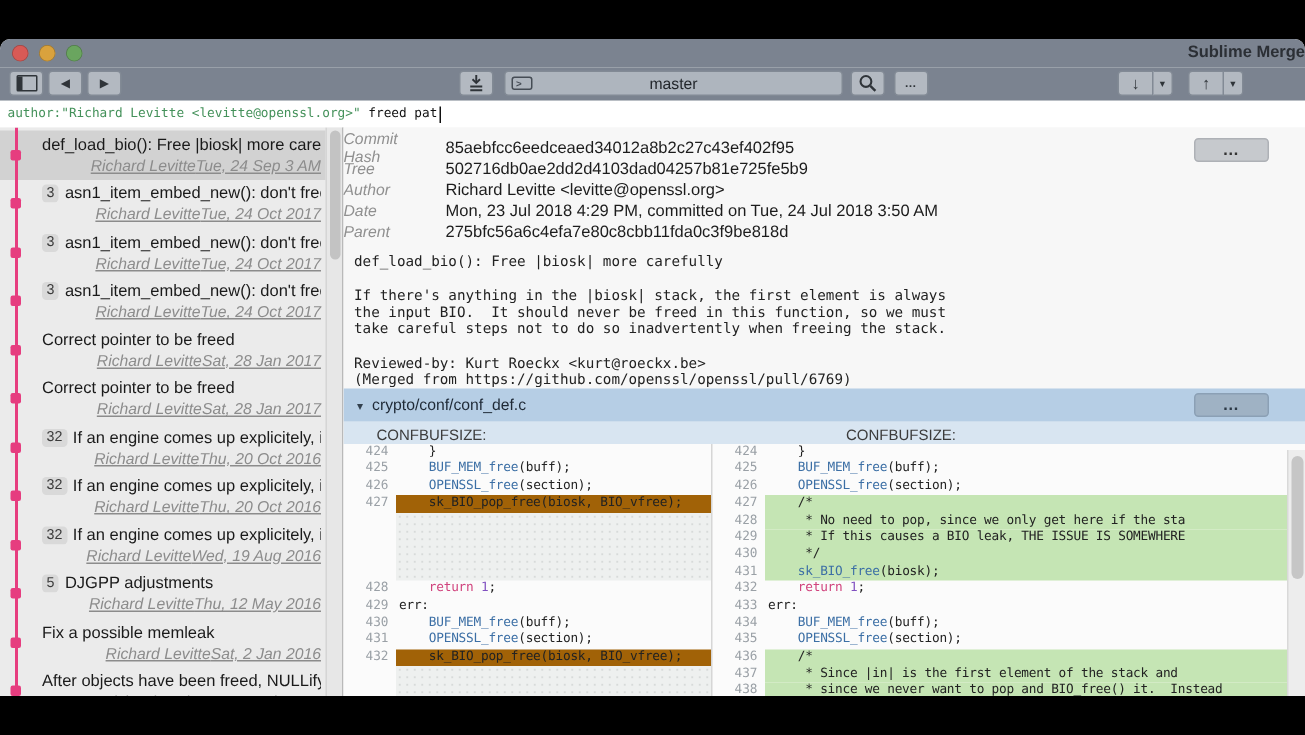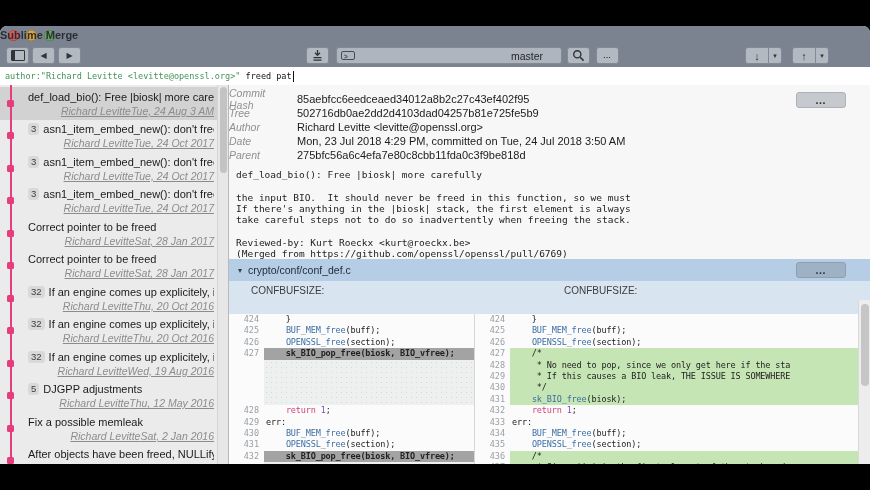--- a/index.html
+++ b/index.html
@@ -6,37 +6,37 @@
   body{width:870px;height:490px;position:relative;overflow:hidden;
        font-family:"Liberation Sans",sans-serif;-webkit-font-smoothing:antialiased;}
   .window{position:absolute;left:0;top:26px;width:870px;height:438px;
           border-radius:7px 7px 0 0;overflow:hidden;background:#f7f7f7;}
 
   
   .titlebar{height:19px;background:#7b8390;position:relative;}
   .traffic{position:absolute;left:8px;top:4px;display:flex;gap:7px;}
   .tl{width:11px;height:11px;border-radius:50%;box-shadow:inset 0 0 0 0.5px rgba(0,0,0,.25);}
   .tl.close{background:#d85a56;} .tl.min{background:#d9a23d;} .tl.zoom{background:#6aa55f;}
-  .win-title{position:absolute;left:0;right:0;top:0;line-height:19px;text-align:left;
+  .win-title{position:absolute;left:0;right:0;top:0;line-height:19px;text-align:right;
              font-size:11px;font-weight:600;color:#2b2f35;}
 
   
   .toolbar{height:22px;background:#7b8390;position:relative;}
   .tb-btn{position:absolute;top:2px;height:17px;width:23px;box-sizing:border-box;
           background:#b3b9c1;border:1px solid #828a95;border-radius:3px;
           display:flex;align-items:center;justify-content:center;color:#2f3439;}
   .tb-btn .g{font-size:8px;line-height:1;}
   .icon-sidebar{width:12px;height:9px;border:1.5px solid #2f3439;border-radius:1px;position:relative;}
   .icon-sidebar::before{content:"";position:absolute;left:0;top:0;bottom:0;width:3.5px;background:#2f3439;}
   .branch-field{position:absolute;top:2px;left:336px;width:226px;height:17px;box-sizing:border-box;
           background:#aeb5be;border:1px solid #828a95;border-radius:3px;
           display:flex;align-items:center;}
   .term-ic{width:14px;height:9px;border:1px solid #454c55;border-radius:2px;margin-left:4px;
            font-size:6.5px;font-weight:bold;color:#454c55;line-height:9px;padding-left:2px;box-sizing:border-box;}
-  .branch-label{flex:1;text-align:right;font-size:10.5px;color:#23272c;padding-right:18px;}
+  .branch-label{flex:1;text-align:center;font-size:10.5px;color:#23272c;padding-right:18px;}
   .tb-group{position:absolute;top:2px;display:flex;}
   .tb-group .m,.tb-group .d{height:17px;box-sizing:border-box;background:#b3b9c1;
           border:1px solid #828a95;display:flex;align-items:center;justify-content:center;color:#2f3439;}
   .tb-group .m{width:24px;border-radius:3px 0 0 3px;font-size:11px;}
   .tb-group .d{width:13px;border-left:none;border-radius:0 3px 3px 0;font-size:7px;}
   .g-more{font-size:11px;font-weight:bold;letter-spacing:1px;}
 
   
   .filterbar{height:18px;background:#ffffff;display:flex;align-items:center;padding-left:5px;
              font-family:"DejaVu Sans Mono",monospace;font-size:8.5px;white-space:pre;}
@@ -79,32 +79,32 @@
             display:flex;align-items:center;justify-content:center;}
   .message{height:90px;padding-left:7px;flex:none;font-family:"DejaVu Sans Mono",monospace;
            font-size:9.5px;color:#222;}
   .msg-line{height:11.3px;line-height:11.3px;white-space:pre;}
   .file-header{height:22px;background:#b6cee5;position:relative;display:flex;align-items:center;flex:none;}
   .collapse-ic{margin-left:9px;font-size:8px;color:#33414f;}
   .file-name{margin-left:6px;font-size:10.5px;color:#1e2936;}
   .file-more{position:absolute;right:24px;top:3px;width:50px;height:16px;box-sizing:border-box;
              background:#9fb2c4;border:1px solid #8ba0b5;border-radius:3px;color:#2c3946;
              display:flex;align-items:center;justify-content:center;}
-  .hunk-header{height:33px;background:#d8e5f1;display:flex;flex:none;font-size:10px;color:#3c3c3c;}
+  .hunk-header{height:15px;background:#d8e5f1;display:flex;flex:none;font-size:10px;color:#3c3c3c;}
   .hunk-header .hl{width:311px;box-sizing:border-box;padding-left:22px;line-height:19px;flex:none;}
   .hunk-header .hr{flex:1;padding-left:24px;line-height:19px;}
 
   
   .diff{flex:1;display:flex;overflow:hidden;background:#fbfbfb;}
   .pane{width:246px;box-sizing:border-box;border-right:1px solid #d6d6d6;overflow:hidden;flex:none;}
   .pane.right{flex:1;border-right:none;}
   .drow{display:flex;height:11.4px;line-height:11.4px;font-family:"DejaVu Sans Mono",monospace;font-size:8.5px;}
   .dnum{width:30px;flex:none;text-align:right;padding-right:5px;color:#9aa0a6;}
   .dcode{flex:1;padding-left:2px;white-space:pre;overflow:hidden;letter-spacing:-0.15px;}
-  .dcode.del{background:#a3a3a3;font-weight:bold;}
+  .dcode.del{background:#a16207;}
   .dcode.add{background:#c5e5b4;}
   .dcode.gapx{background-color:#eef0ef;
       background-image:radial-gradient(#d7dad9 0.8px, rgba(0,0,0,0) 0.9px);background-size:5px 5px;}
   .tk-p{color:#222;} .tk-fn{color:#3c6fa5;} .tk-kw{color:#d1447e;} .tk-num{color:#8050c0;}
 
   .main-scroll{position:absolute;right:0;top:215px;bottom:0;width:12px;background:#ededed;
                border-left:1px solid #d9d9d9;box-sizing:border-box;z-index:5;}
   .main-thumb{position:absolute;left:2px;width:8px;top:4px;height:82px;background:#c6c6c6;border-radius:4px;}
 </style>
 </head>
@@ -181,21 +181,21 @@
 
     <div class="sidebar">
       <div class="commit-list">
           <div class="commit-row selected">
             <span class="graph-node"></span>
             <div class="c-line1">
               <span class="c-title">def_load_bio(): Free |biosk| more carefully</span>
             </div>
             <div class="c-line2">
               <span class="c-author">Richard Levitte</span>
-              <span class="c-date">Tue, 24 Aug 3 AM</span>
+              <span class="c-date">Tue, 24 Sep 3 AM</span>
             </div>
           </div>
           <div class="commit-row">
             <span class="graph-node"></span>
             <div class="c-line1">
               <span class="c-badge">3</span>
               <span class="c-title">asn1_item_embed_new(): don't free an embec</span>
             </div>
             <div class="c-line2">
               <span class="c-author">Richard Levitte</span>
@@ -341,22 +341,22 @@
             </div>
           </div>
         <div class="more-btn">
           <span class="g-more">…</span>
         </div>
       </div>
 
       <div class="message" id="msg-lines">
           <div class="msg-line">def_load_bio(): Free |biosk| more carefully</div>
           <div class="msg-line"></div>
+          <div class="msg-line">If there's anything in the |biosk| stack, the first element is always</div>
           <div class="msg-line">the input BIO.  It should never be freed in this function, so we must</div>
-          <div class="msg-line">If there's anything in the |biosk| stack, the first element is always</div>
           <div class="msg-line">take careful steps not to do so inadvertently when freeing the stack.</div>
           <div class="msg-line"></div>
           <div class="msg-line">Reviewed-by: Kurt Roeckx &lt;kurt@roeckx.be&gt;</div>
           <div class="msg-line">(Merged from https://github.com/openssl/openssl/pull/6769)</div>
         </div>
 
       <div class="file-header">
         <span class="collapse-ic">▾</span>
         <span class="file-name">crypto/conf/conf_def.c</span>
         <div class="file-more">

